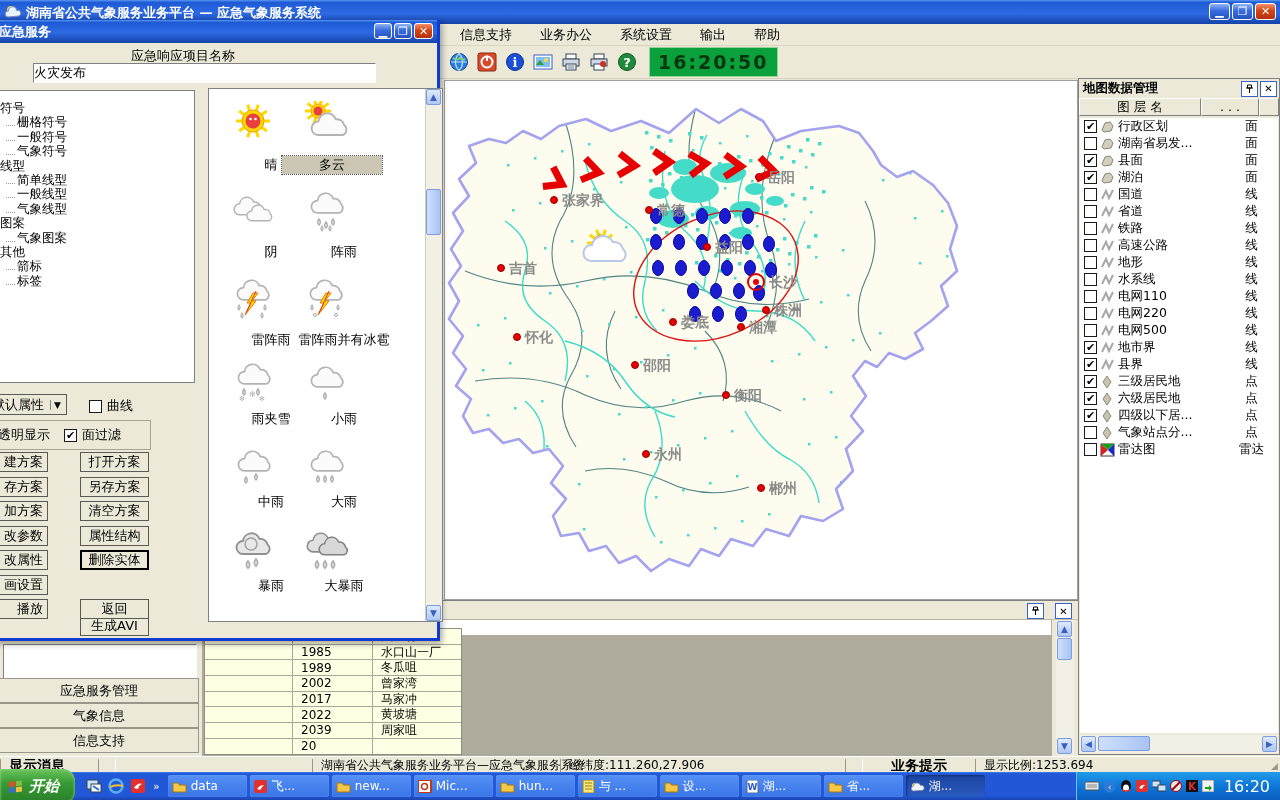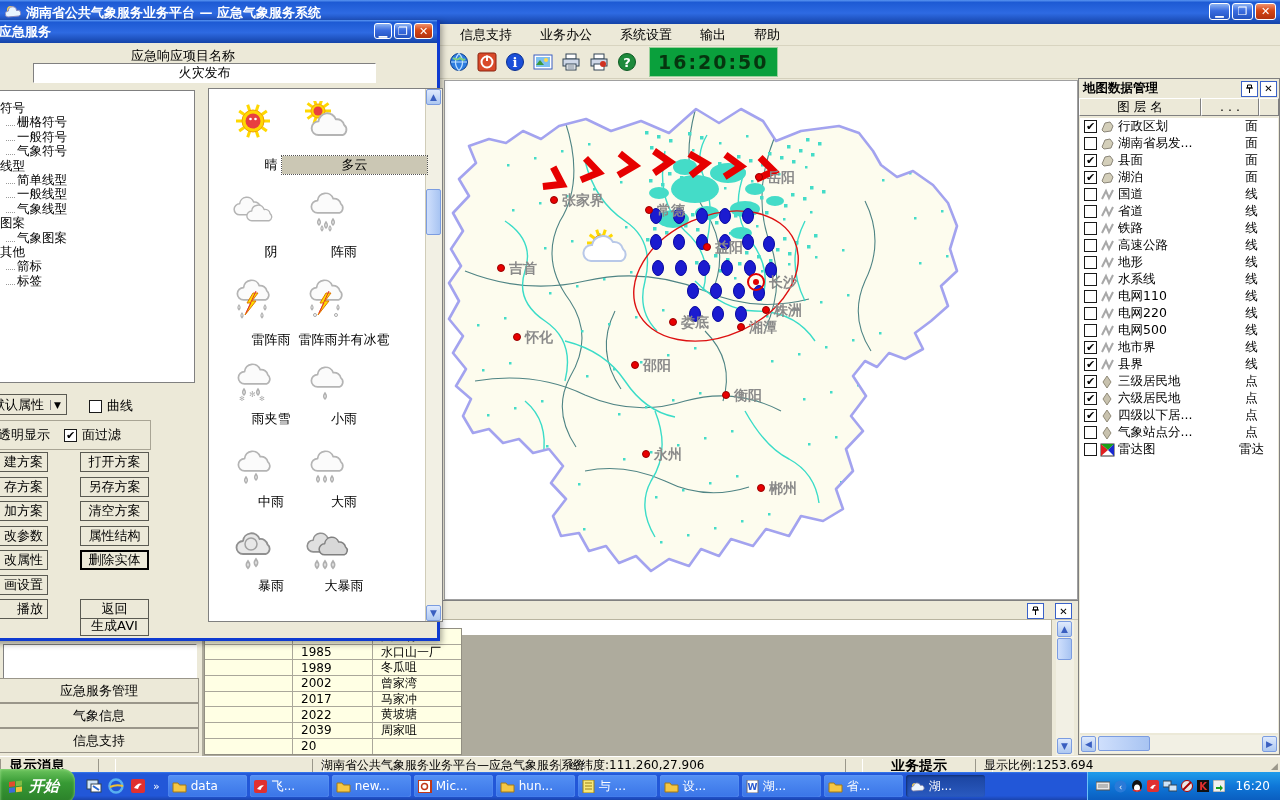--- a/index.html
+++ b/index.html
@@ -73,21 +73,21 @@
             background:linear-gradient(180deg,#6cc45e 0%,#379a34 40%,#2a7d29 100%);color:#fff;font-weight:bold;
             font-size:15px;font-style:italic;display:flex;align-items:center;gap:5px;
             box-shadow:inset 0 0 3px #9ee08c;}
   .ql-icon{width:18px;height:18px;margin:0 2px;display:flex;align-items:center;justify-content:center;}
   .task-btn{height:22px;width:79px;margin-right:3px;border-radius:3px;background:linear-gradient(180deg,#5490f4,#3a75e8);
             box-shadow:inset 0 0 1px #9cc0ff;color:#fff;font-size:12px;display:flex;align-items:center;gap:4px;
             padding:0 4px;box-sizing:border-box;overflow:hidden;white-space:nowrap;}
   .task-btn.active{background:linear-gradient(180deg,#1b44a0,#2a5ac0);box-shadow:inset 1px 1px 2px #123070;}
   #tray{margin-left:auto;height:28px;background:linear-gradient(180deg,#1f9ceb 0%,#0f77d8 50%,#0a5ec0 100%);
         display:flex;align-items:center;padding:0 10px 0 8px;gap:4px;border-left:1px solid #6cc0f8;}
-  #tray .clock{color:#fff;font-size:12px;margin-left:6px;}
+  #tray .clock{color:#fff;font-size:16px;margin-left:6px;}
   svg{display:block;}
 </style>
 </head>
 <body>
 
 <div id="screen">
 
   <div class="abs xp-title" style="left:0;top:0;width:1280px;height:24px;">
     <span class="abs" style="left:5px;top:4px;">
       <svg width="16" height="16">
@@ -988,21 +988,21 @@
     <div class="xp-title" id="dlg-title">
       <span>应急服务</span>
       <div class="winbtns" style="position:absolute;left:419px;top:3px;">
         <div class="winbtn" style="width:18px;height:16px;">▁</div>
         <div class="winbtn" style="width:18px;height:16px;">❐</div>
         <div class="winbtn close" style="width:19px;height:16px;">✕</div>
       </div>
     </div>
 
     <div class="abs" style="left:58px;top:27px;width:340px;text-align:center;font-size:13px;">应急响应项目名称</div>
-    <div class="abs sunken" style="left:78px;top:43px;width:341px;height:18px;text-align:center;font-size:13px;line-height:18px;">火灾发布</div>
+    <div class="abs sunken" style="left:78px;top:43px;width:341px;height:18px;text-align:left;font-size:13px;line-height:18px;">火灾发布</div>
 
     <div class="abs tree-panel" style="left:8px;top:70px;width:232px;height:293px;padding-top:10px;box-sizing:border-box;" id="dlg-tree">
         <div class="tree-item" style="padding-left: 36px;"><span>符号</span></div>
         <div class="tree-item child" style="padding-left: 42px;"><span class="dots"></span><span>栅格符号</span></div>
         <div class="tree-item child" style="padding-left: 42px;"><span class="dots"></span><span>一般符号</span></div>
         <div class="tree-item child" style="padding-left: 42px;"><span class="dots"></span><span>气象符号</span></div>
         <div class="tree-item" style="padding-left: 36px;"><span>线型</span></div>
         <div class="tree-item child" style="padding-left: 42px;"><span class="dots"></span><span>简单线型</span></div>
         <div class="tree-item child" style="padding-left: 42px;"><span class="dots"></span><span>一般线型</span></div>
         <div class="tree-item child" style="padding-left: 42px;"><span class="dots"></span><span>气象线型</span></div>
@@ -1048,21 +1048,21 @@
             <line x1="9.0" y1="10.0" x2="3.0" y2="10.0" stroke="#ffd800" stroke-width="3"></line>
             <line x1="10.3" y1="5.9" x2="5.5" y2="2.4" stroke="#ffd800" stroke-width="3"></line>
             <line x1="13.8" y1="3.3" x2="12.0" y2="-2.4" stroke="#ffd800" stroke-width="3"></line>
             <line x1="18.2" y1="3.3" x2="20.0" y2="-2.4" stroke="#ffd800" stroke-width="3"></line>
             <line x1="21.7" y1="5.9" x2="26.5" y2="2.4" stroke="#ffd800" stroke-width="3"></line>
             <circle cx="16" cy="10" r="7" fill="#ffd800" stroke="#f0a000"></circle>
             <circle cx="16" cy="10" r="4.5" fill="#e84040"></circle>
             <path transform="translate(7,12) scale(1.05)" d="M9,21 a6.5,6.5 0 0 1 0,-13 a8.5,8.5 0 0 1 16.5,-2 a7,7 0 0 1 8,5.5 a5.5,5.5 0 0 1 -1.5,9.5 z" fill="#fbfbfb" stroke="#b4b4b4" stroke-width="1.8" stroke-linejoin="round"></path>
           </svg>
         </div>
-        <div class="sym-label sel" style="left: 73px; width: 145px; top: 67px;">多云</div>
+        <div class="sym-label sel" style="left: 73px; width: 100px; top: 67px;">多云</div>
         <div class="sym-cell" style="left: 20px; top: 100px;">
           <svg width="48" height="44" viewBox="0 0 48 44">
             <path transform="translate(3,8) scale(0.85)" d="M9,21 a6.5,6.5 0 0 1 0,-13 a8.5,8.5 0 0 1 16.5,-2 a7,7 0 0 1 8,5.5 a5.5,5.5 0 0 1 -1.5,9.5 z" fill="#fbfbfb" stroke="#b4b4b4" stroke-width="1.8" stroke-linejoin="round"></path>
             <path transform="translate(16,16) scale(0.75)" d="M9,21 a6.5,6.5 0 0 1 0,-13 a8.5,8.5 0 0 1 16.5,-2 a7,7 0 0 1 8,5.5 a5.5,5.5 0 0 1 -1.5,9.5 z" fill="#fbfbfb" stroke="#b4b4b4" stroke-width="1.8" stroke-linejoin="round"></path>
           </svg>
         </div>
         <div class="sym-label" style="left: 0px; width: 124px; top: 154px;">阴</div>
         <div class="sym-cell" style="left: 93px; top: 100px;">
           <svg width="48" height="44" viewBox="0 0 48 44">
             <path transform="translate(7,4) scale(0.95)" d="M9,21 a6.5,6.5 0 0 1 0,-13 a8.5,8.5 0 0 1 16.5,-2 a7,7 0 0 1 8,5.5 a5.5,5.5 0 0 1 -1.5,9.5 z" fill="#fbfbfb" stroke="#b4b4b4" stroke-width="1.8" stroke-linejoin="round"></path>

